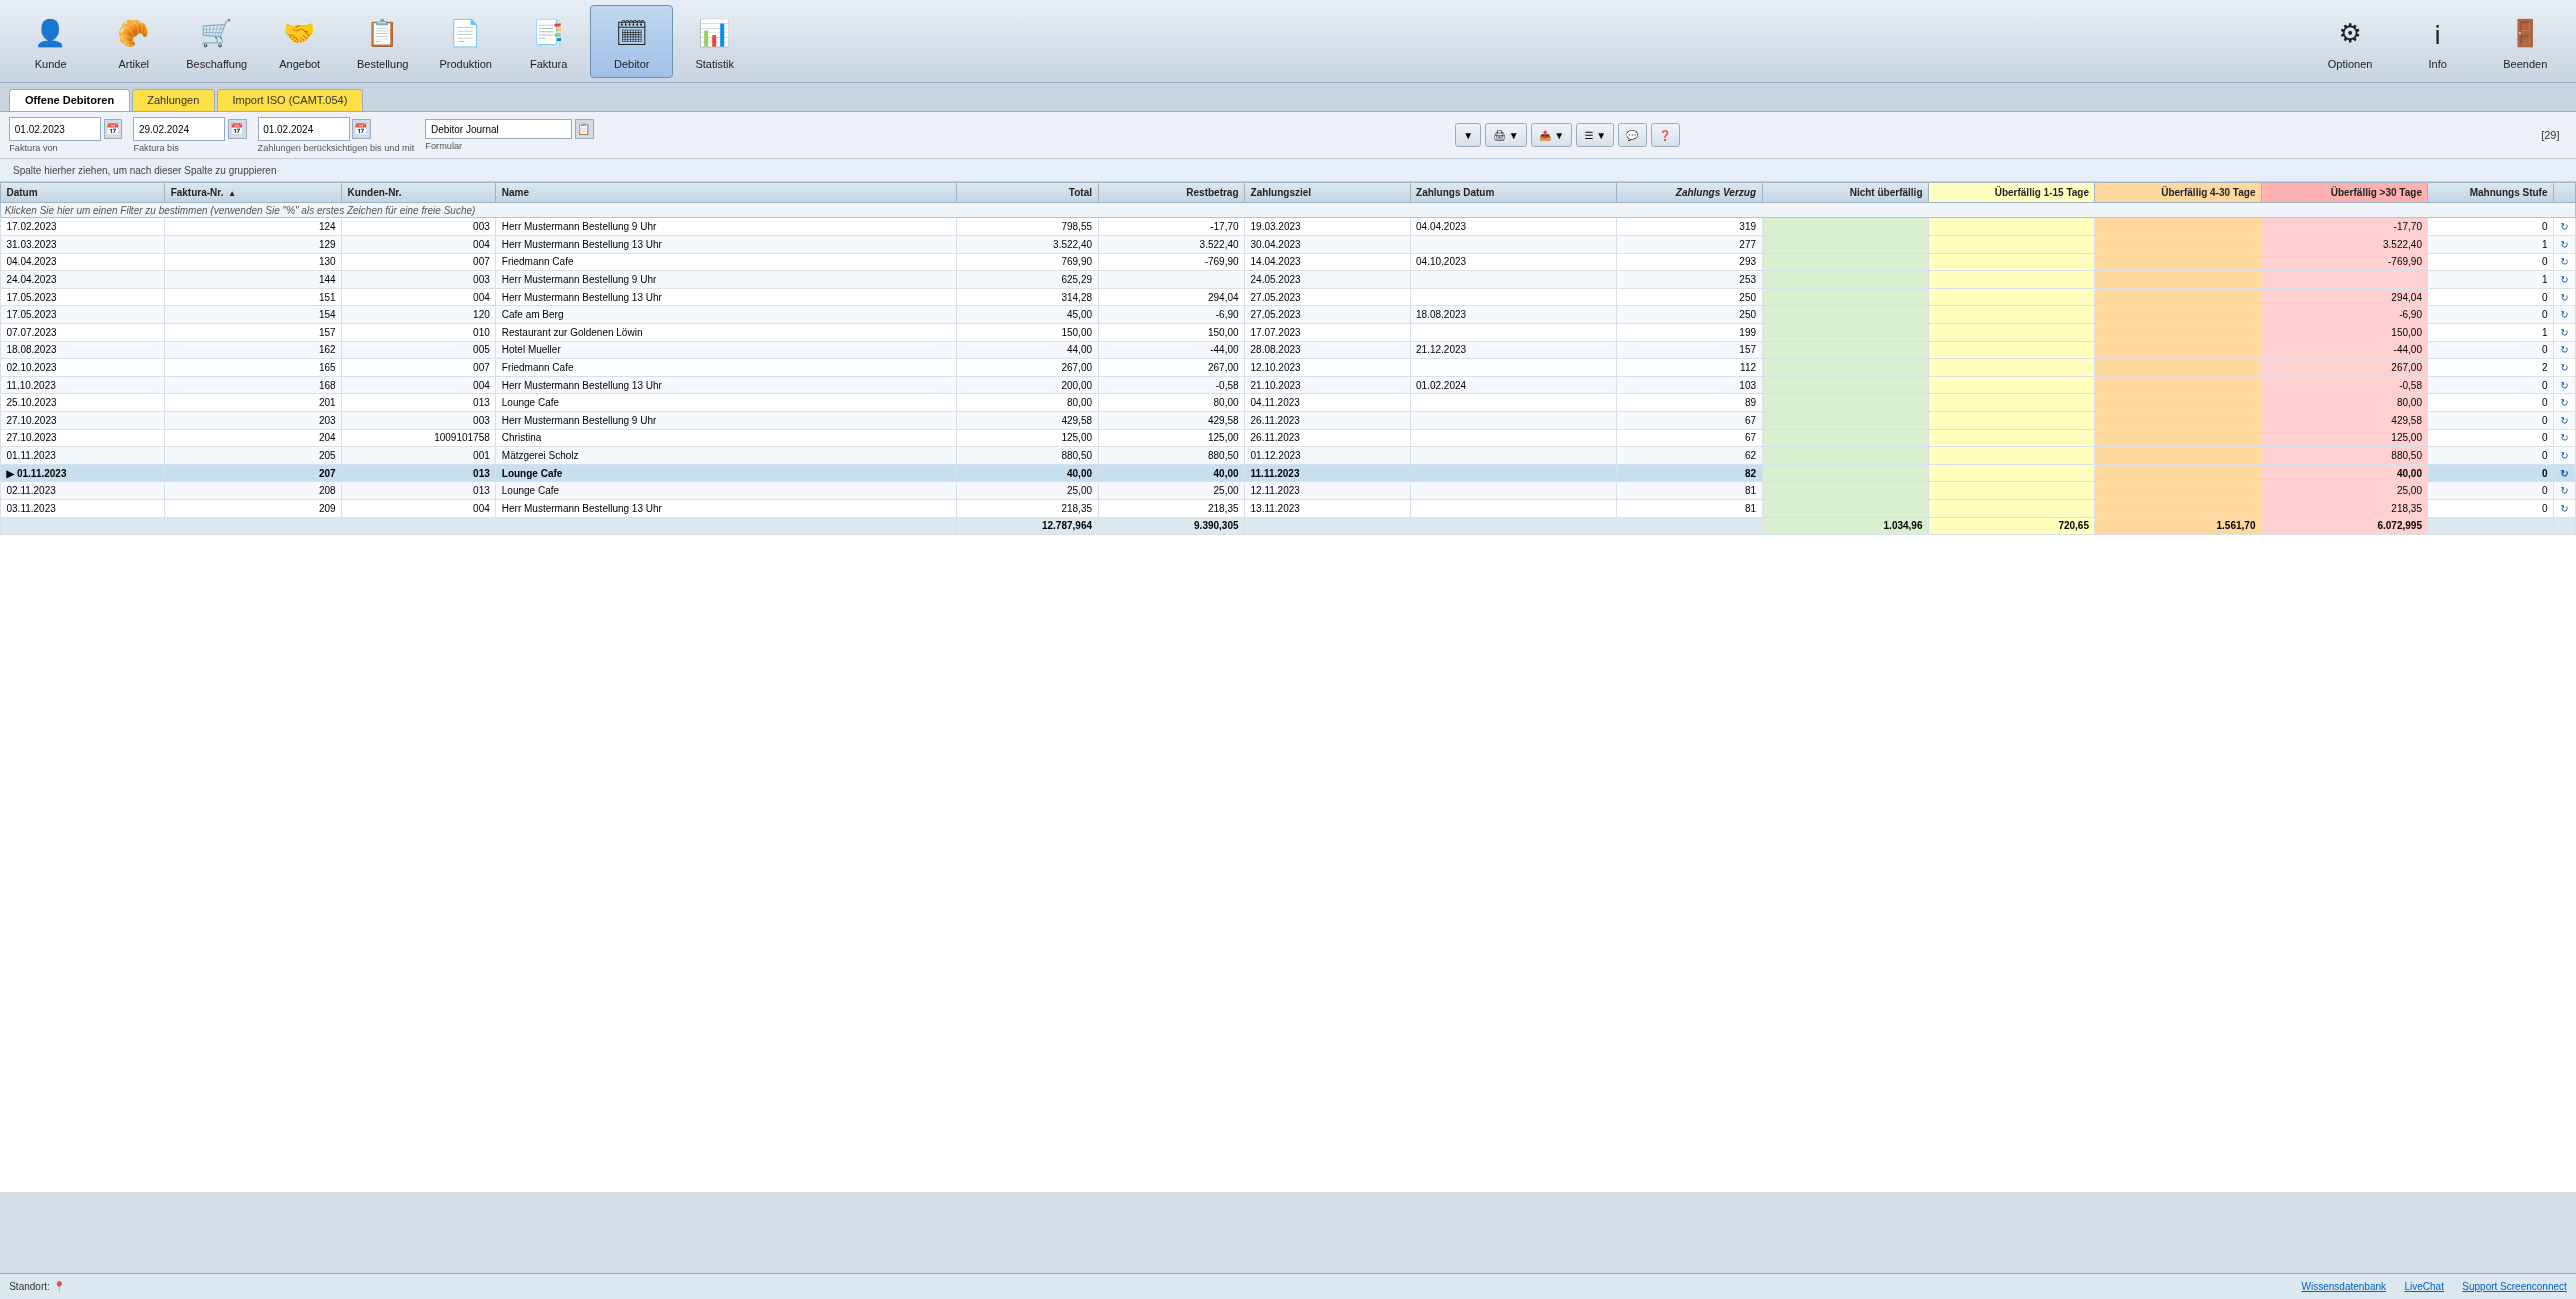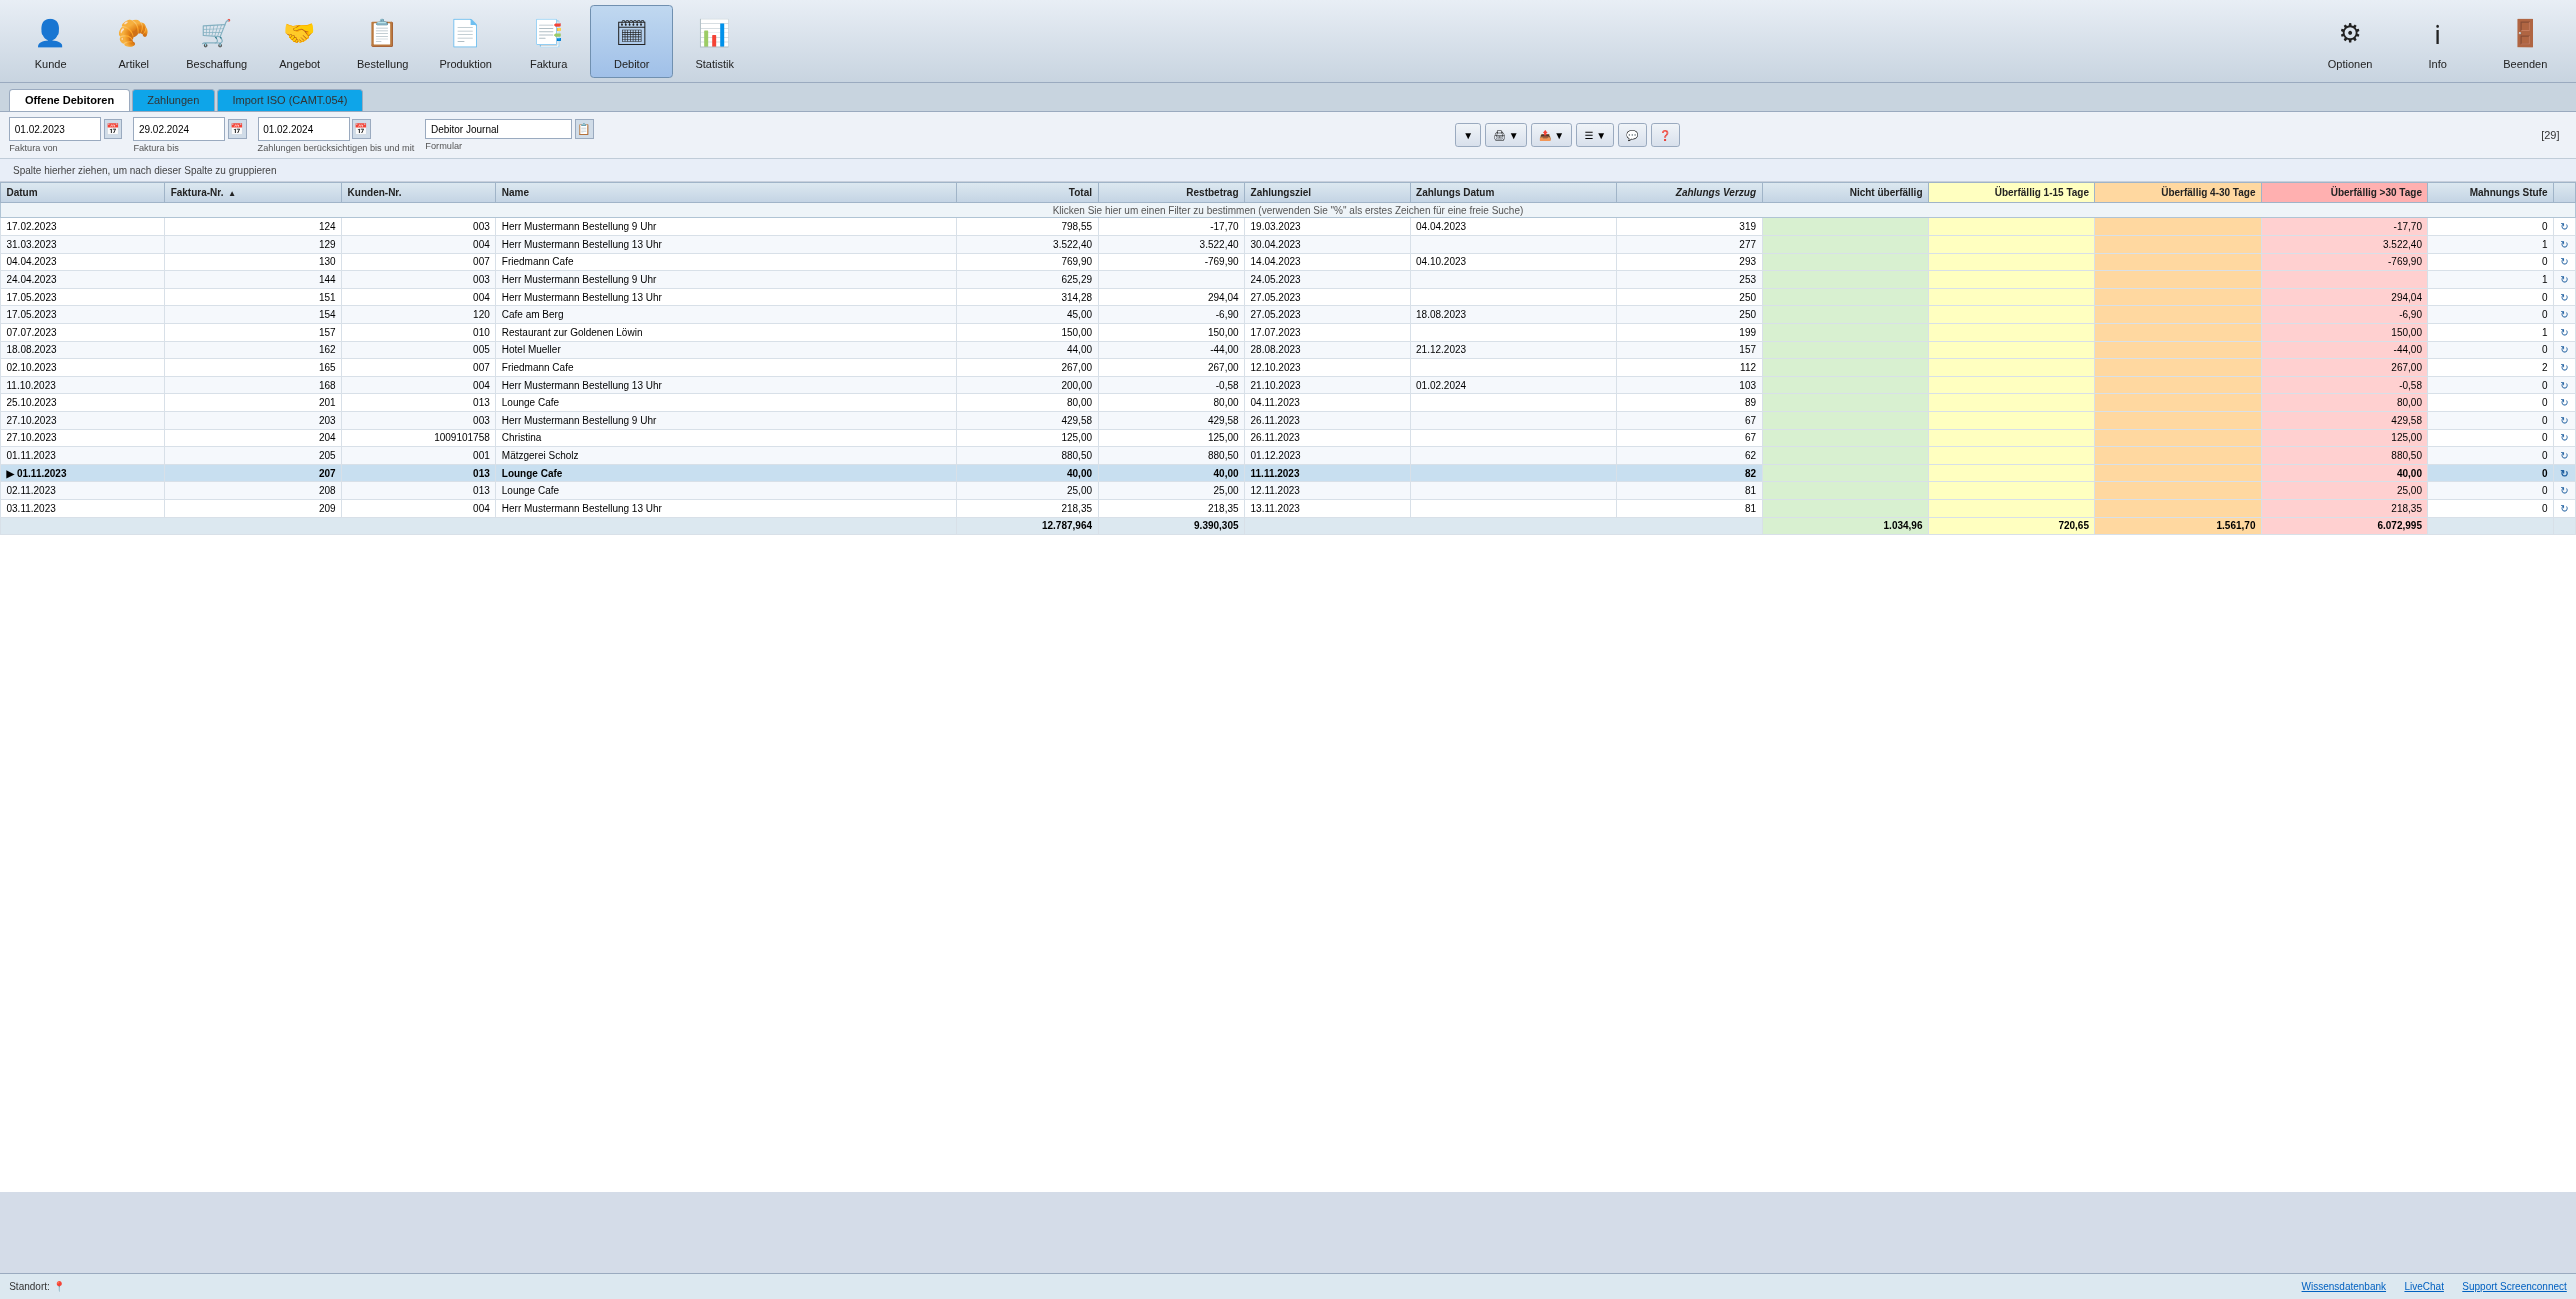--- a/index.html
+++ b/index.html
@@ -44,21 +44,21 @@
     
     .tabs-bar {
       display: flex;
       background: #c8d4df;
       padding: 5.5px 9.2px 0;
       gap: 1.8px;
       border-bottom: 0.9px solid #9aaabf;
     }
     .tab {
       padding: 4.6px 14.7px;
-      background: #0ea5e9;
+      background: #fde047;
       border: 0.9px solid #9aaabf;
       border-bottom: none;
       border-radius: 3.7px 3.7px 0 0;
       cursor: pointer;
       font-size: 11px;
       color: #333;
     }
     .tab.active {
       background: #fff;
       font-weight: bold;
@@ -163,23 +163,23 @@
     }
     thead th.right { text-align: right; }
 
     
     .filter-row td {
       background: #eef4f8;
       border: 0.9px solid #b0c4d4;
       padding: 1.8px 3.7px;
     }
     .filter-hint-cell {
-      text-align: center;
       font-size: 10px;
       color: #555;
+      font-style: italic;
     }
 
     tbody tr { border-bottom: 0.9px solid #d8e0e8; }
     tbody tr:nth-child(even) { background: #f5f8fc; }
     tbody tr:nth-child(odd) { background: #fff; }
     tbody tr.active-row { background: #c8dff0 !important; }
     tbody td {
       border: 0.9px solid #d8e0e8;
       padding: 2.8px 5.5px;
       white-space: nowrap;

